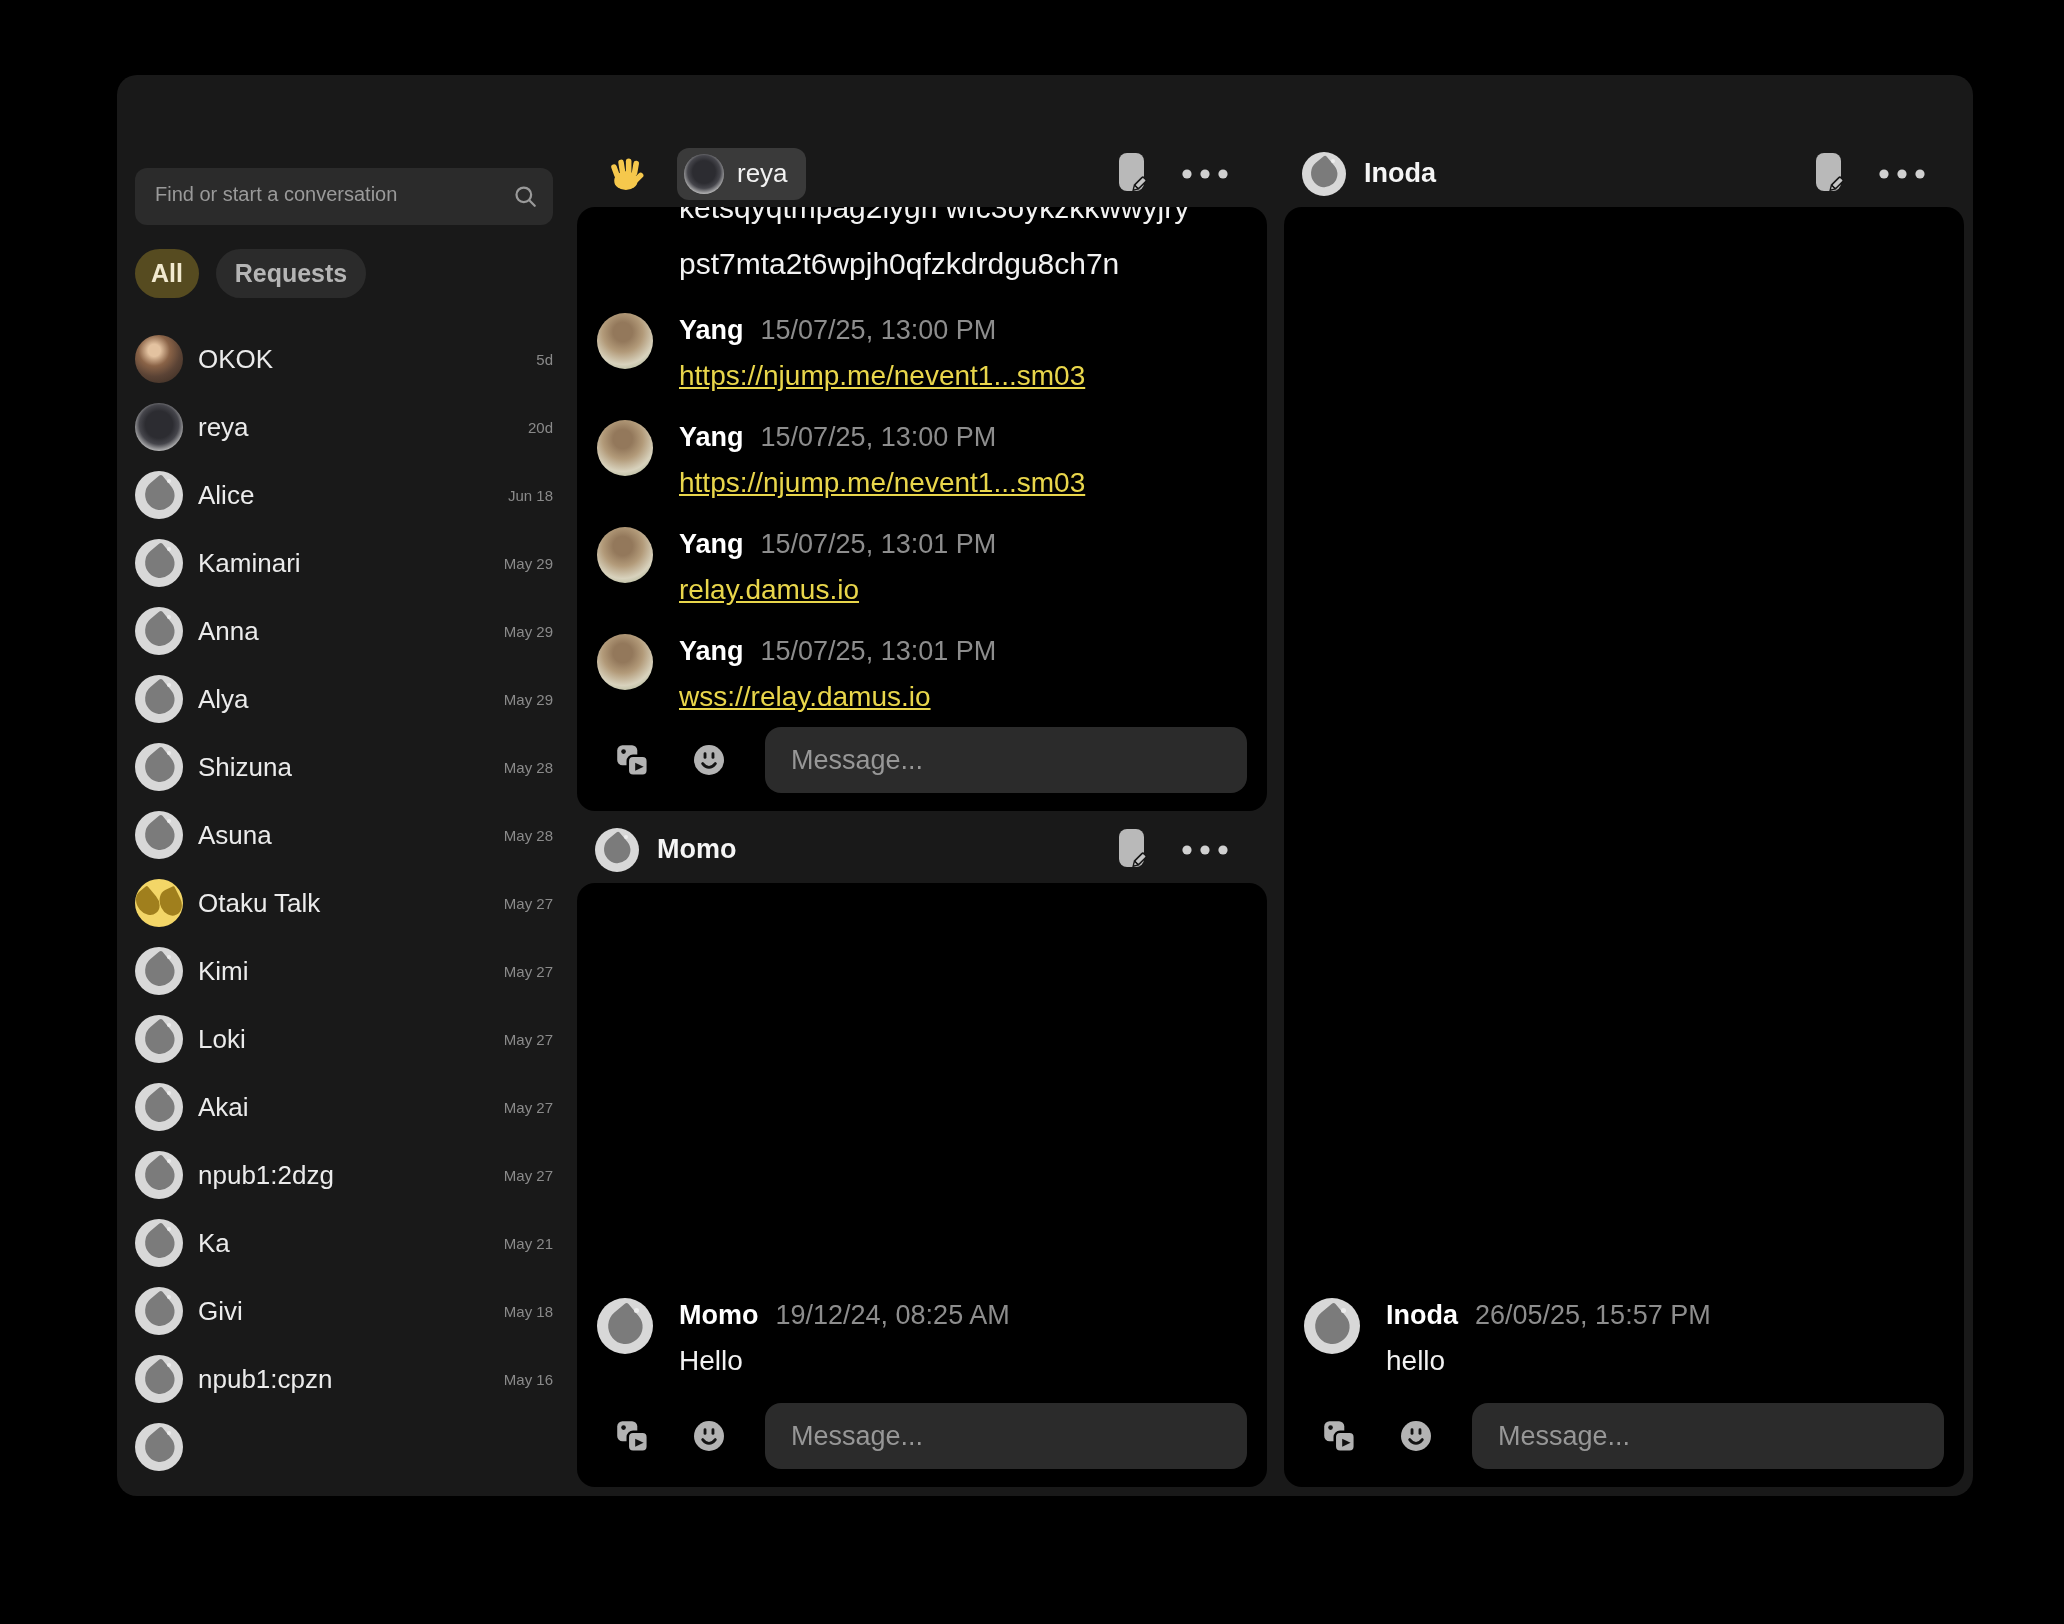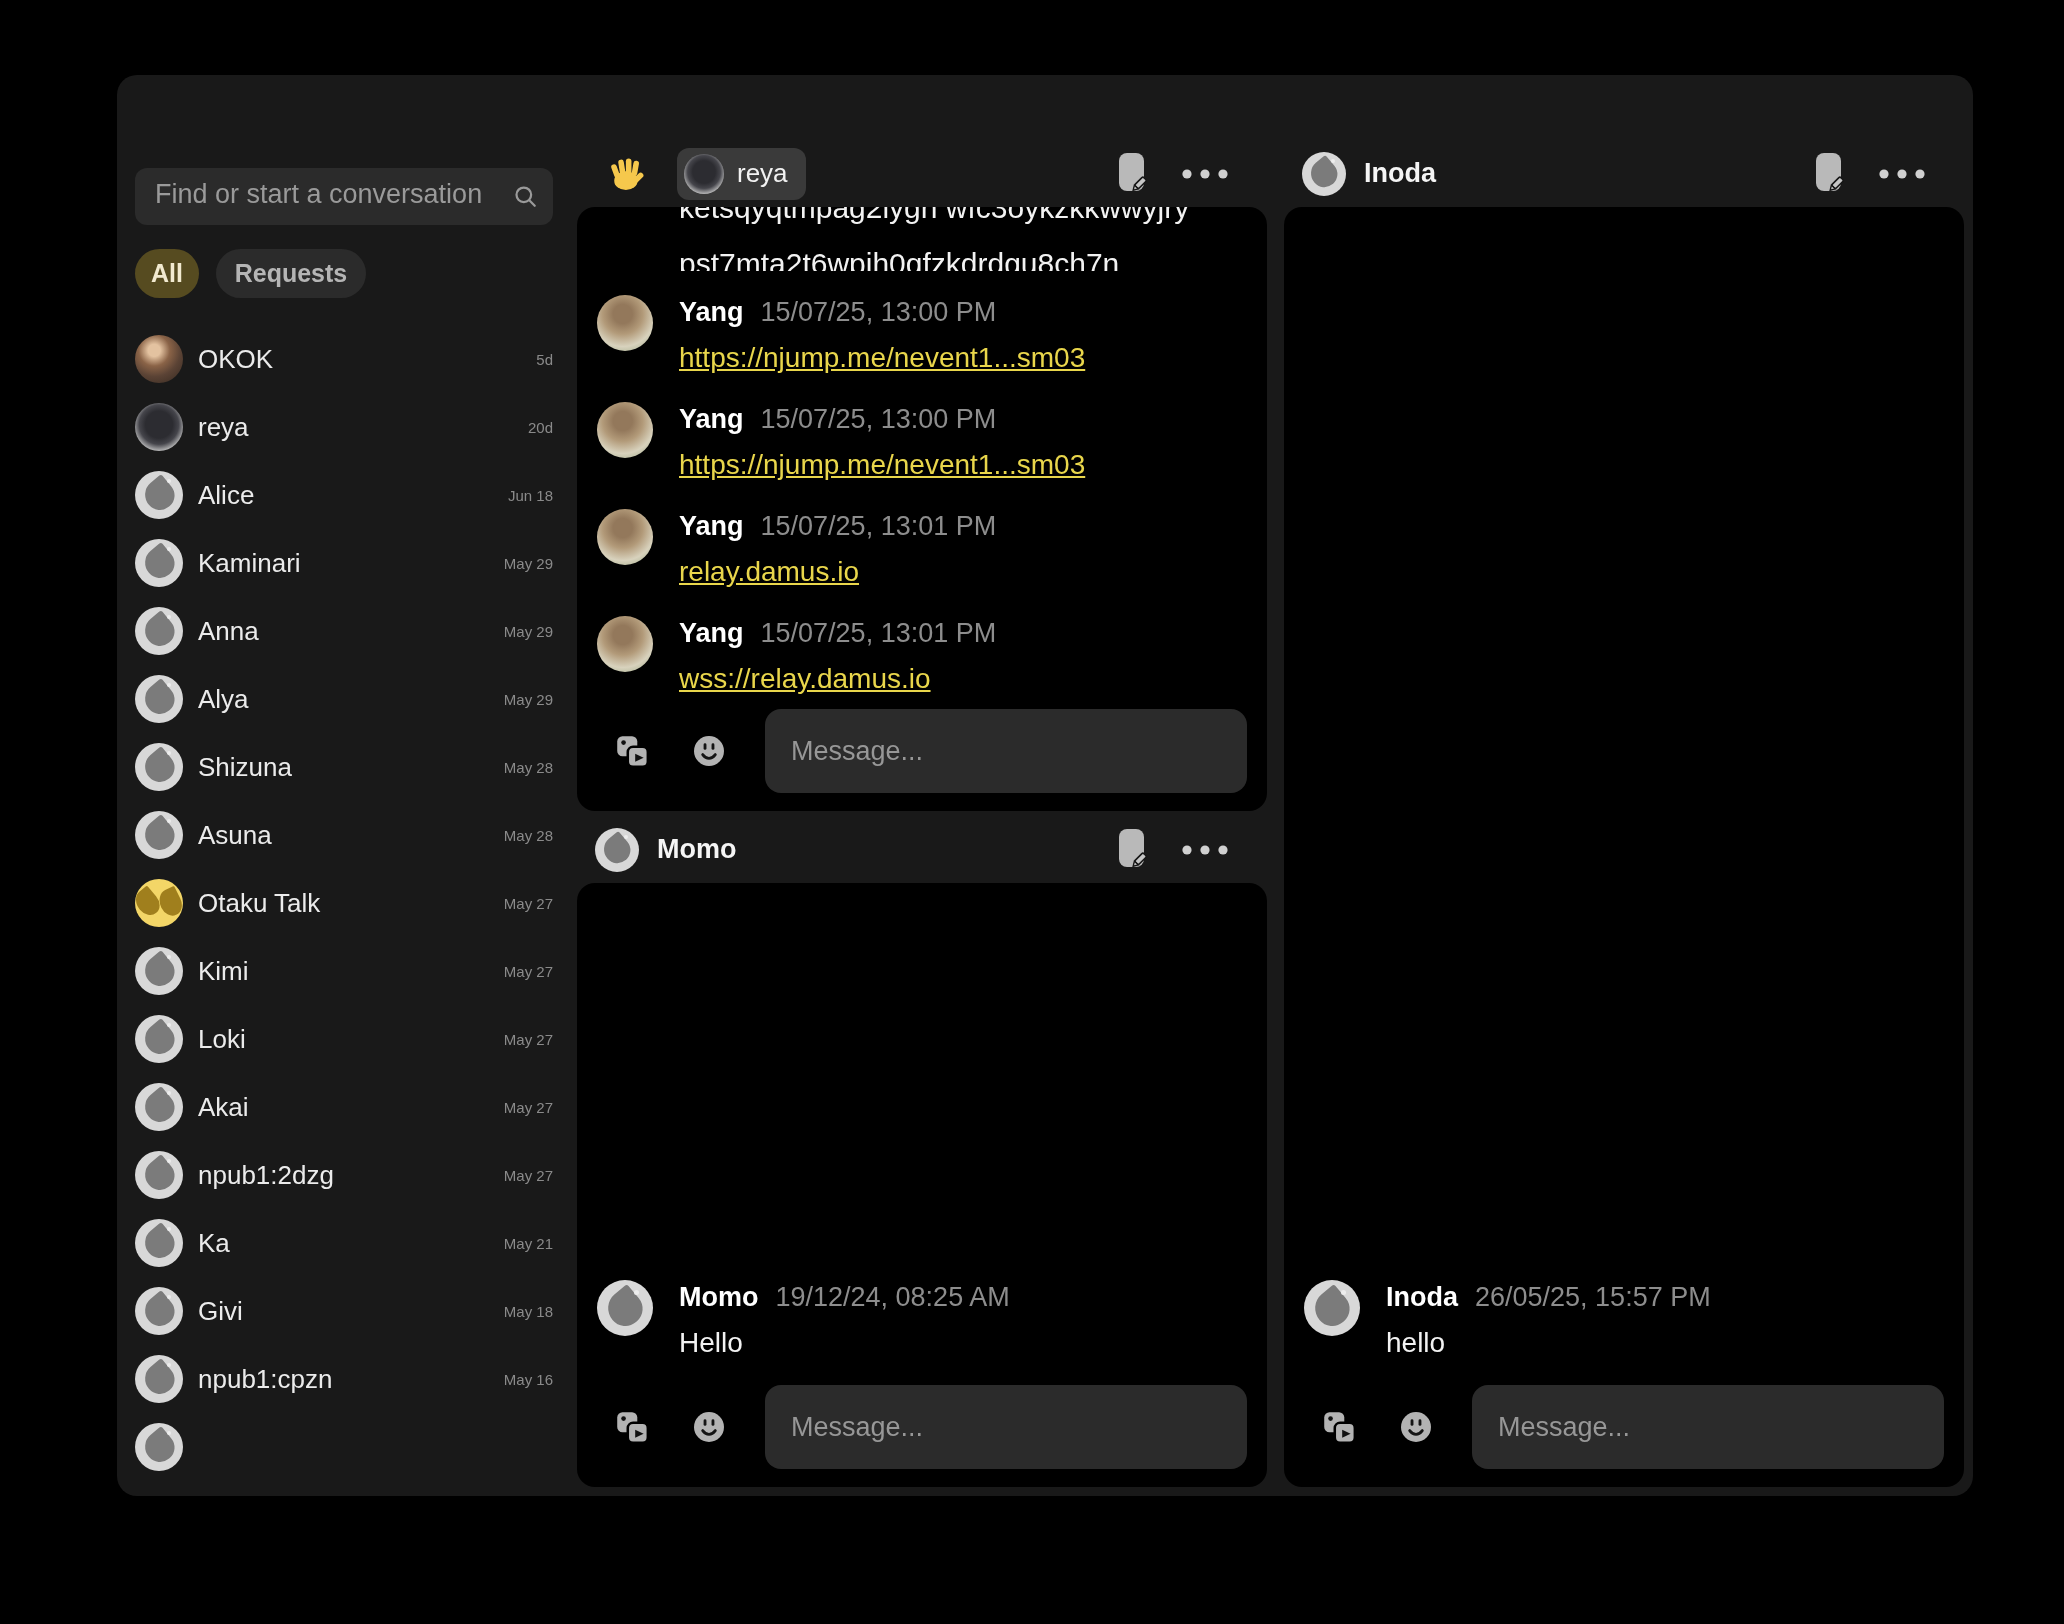--- a/index.html
+++ b/index.html
@@ -14,21 +14,21 @@
   .plus-pill{position:absolute;left:255px;top:87px;width:88px;height:44px;background:#2b2b2b;border-radius:22px;
     display:flex;align-items:center;justify-content:center;color:#e3e3e3;font-size:31px;font-weight:400;cursor:pointer;}
   .account{position:absolute;left:1847px;top:83px;display:flex;align-items:center;gap:6px;cursor:pointer;}
   .account .av{width:46px;height:46px;}
   .chev{width:24px;height:24px;}
 
   
   .sidebar{position:absolute;left:117px;top:75px;width:460px;height:1421px;}
   .searchbox{position:absolute;left:18px;top:93px;width:418px;height:57px;background:#2b2b2b;border-radius:12px;}
   .searchbox input{position:absolute;inset:0;background:transparent;border:none;outline:none;color:#cfcfcf;
-    font-size:27px;font-family:inherit;padding:0 56px 4px 20px;}
+    font-size:20px;font-family:inherit;padding:0 56px 4px 20px;}
   .searchbox input::placeholder{color:#9a9a9a;}
   .search-ic{position:absolute;right:14px;top:15px;width:27px;height:27px;}
   .tabs{position:absolute;left:18px;top:174px;display:flex;gap:17px;}
   .tab{height:49px;border-radius:25px;display:flex;align-items:center;justify-content:center;font-size:25px;cursor:pointer;}
   .tab.all{width:64px;background:#564b20;color:#f2ead0;font-weight:700;}
   .tab.req{width:150px;background:#2b2b2b;color:#b5b5b5;font-weight:600;}
   .convlist{position:absolute;left:0;top:250px;width:460px;height:1178px;overflow:hidden;}
   .conv{height:68px;display:flex;align-items:center;padding:0 24px 0 18px;cursor:pointer;}
   .conv .av{width:48px;height:48px;}
   .conv .nm{margin-left:15px;font-size:26px;color:#ebebeb;white-space:nowrap;}
@@ -78,21 +78,21 @@
   .mline{display:flex;align-items:baseline;line-height:34px;}
   .mname{font-size:27px;font-weight:700;color:#ffffff;white-space:nowrap;}
   .mts{margin-left:17px;font-size:27px;color:#8d8d8d;white-space:nowrap;}
   .mlink{margin-top:9px;font-size:28px;line-height:40px;color:#e9d64b;text-decoration:underline;cursor:pointer;word-break:break-all;}
   .mtext{margin-top:9px;font-size:28px;line-height:40px;color:#f2f2f2;}
   .p2 .mgroup,.p3 .mgroup{margin-bottom:12px;}
 
   .inputbar{display:flex;align-items:center;padding:10px 20px 18px 36px;}
   .media-ic{width:38px;height:38px;flex:none;cursor:pointer;}
   .emoji-ic{width:36px;height:36px;flex:none;margin-left:40px;cursor:pointer;}
-  .msginput{flex:1;margin-left:38px;height:84px;border-radius:16px;background:#2b2b2b;border:none;outline:none;
+  .msginput{flex:1;margin-left:38px;height:66px;border-radius:16px;background:#2b2b2b;border:none;outline:none;
     color:#dddddd;font-size:27px;font-family:inherit;padding:0 26px;min-width:0;}
   .msginput::placeholder{color:#979797;}
 </style>
 </head>
 <body>
 
 <div class="tl red"></div>
 <div class="tl yel"></div>
 <div class="tl grn"></div>
 <div class="plus-pill">+</div>

